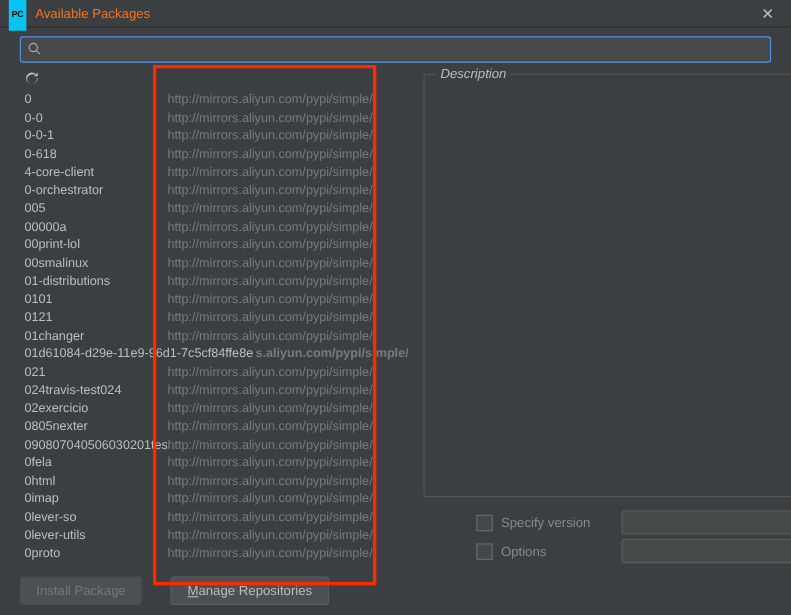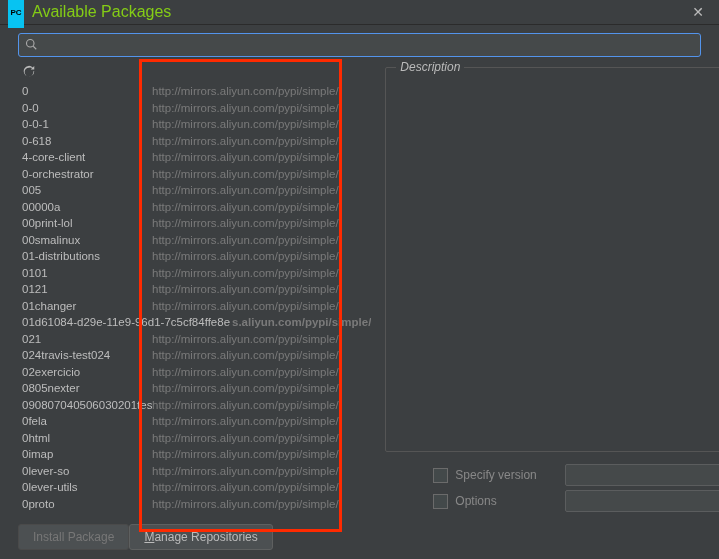--- a/index.html
+++ b/index.html
@@ -34,22 +34,22 @@
     background: #07c3f2;
     color: #000;
     font-size: 8px;
     font-weight: bold;
     display: flex;
     align-items: center;
     justify-content: center;
     margin-right: 8px;
   }
   .title {
-    color: #84cc16;
-    font-size: 16px;
+    color: #f97316;
+    font-size: 12px;
   }
   .close-btn {
     position: absolute;
     right: 6px;
     top: 0;
     height: 24px;
     width: 30px;
     display: flex;
     align-items: center;
     justify-content: center;
@@ -202,21 +202,21 @@
     position: absolute;
     right: 8px;
     top: 50%;
     transform: translateY(-50%);
     color: #888;
     font-size: 10px;
   }
   .bottom-bar {
     padding: 10px 0 10px 0;
     display: flex;
-    gap: 0;
+    gap: 26px;
   }
   .btn {
     height: 24px;
     padding: 0 14px;
     background: #4c5052;
     border: 1px solid #5e6060;
     border-radius: 3px;
     color: #bbb;
     font-size: 12px;
     display: flex;

